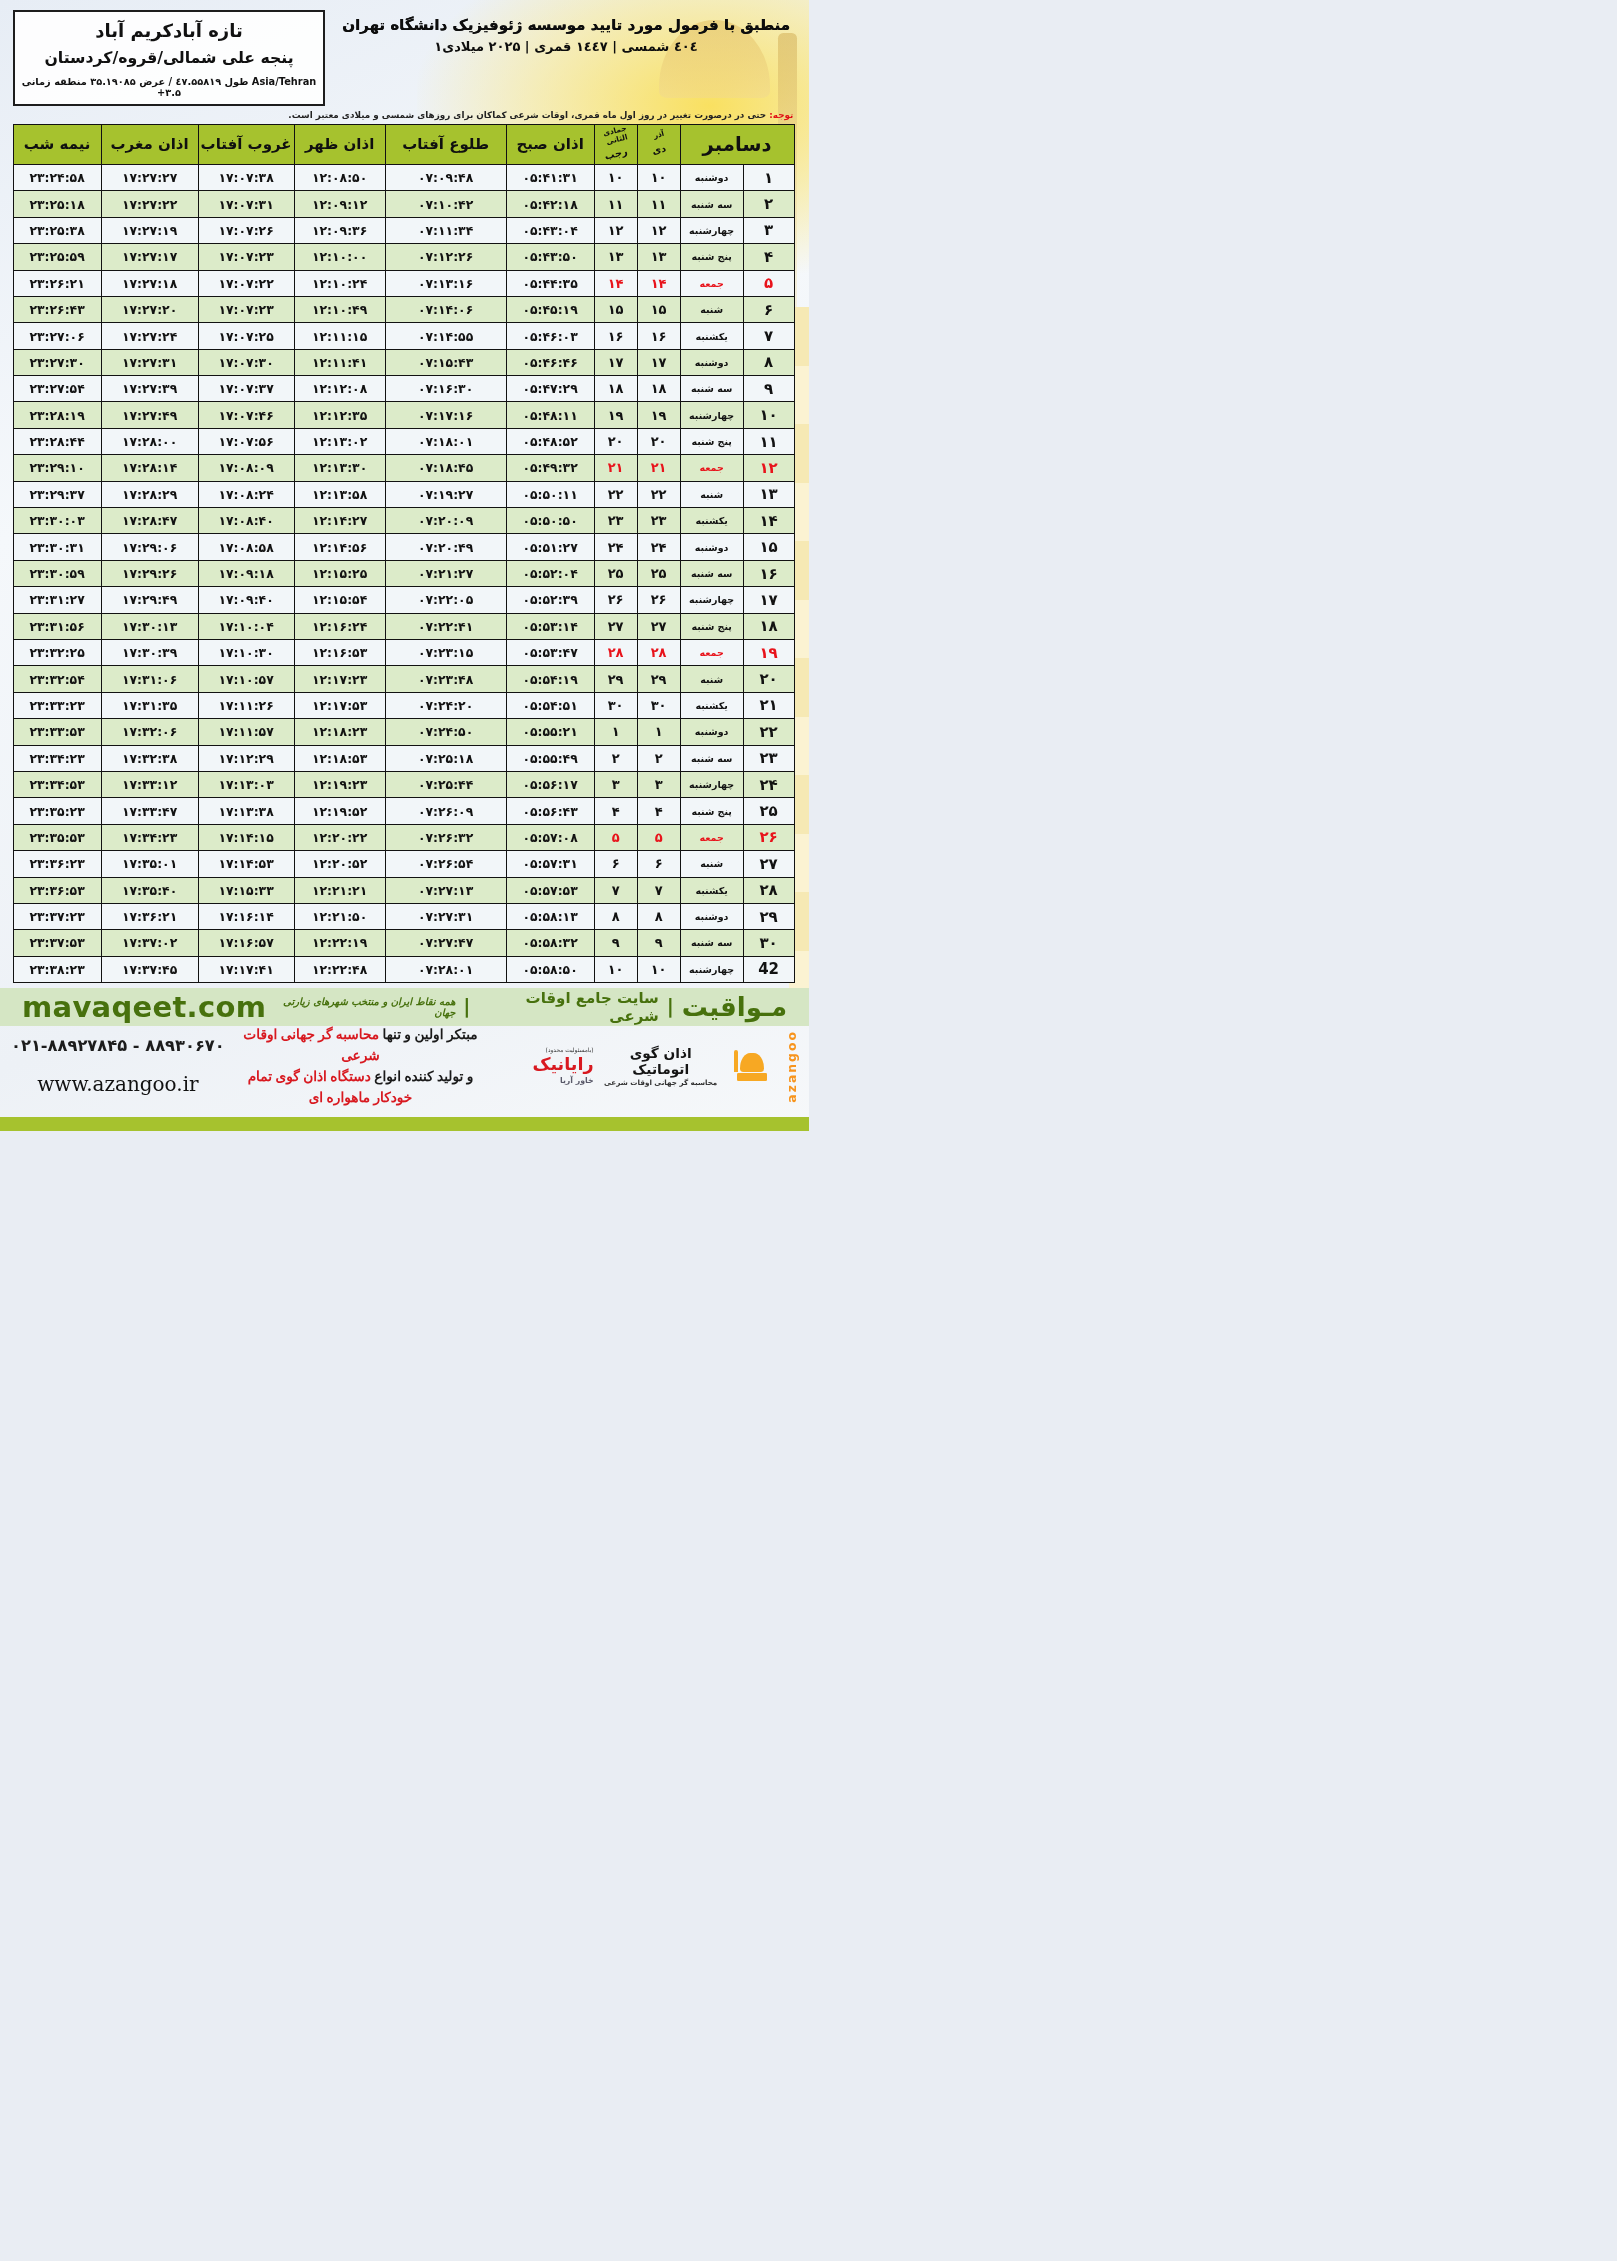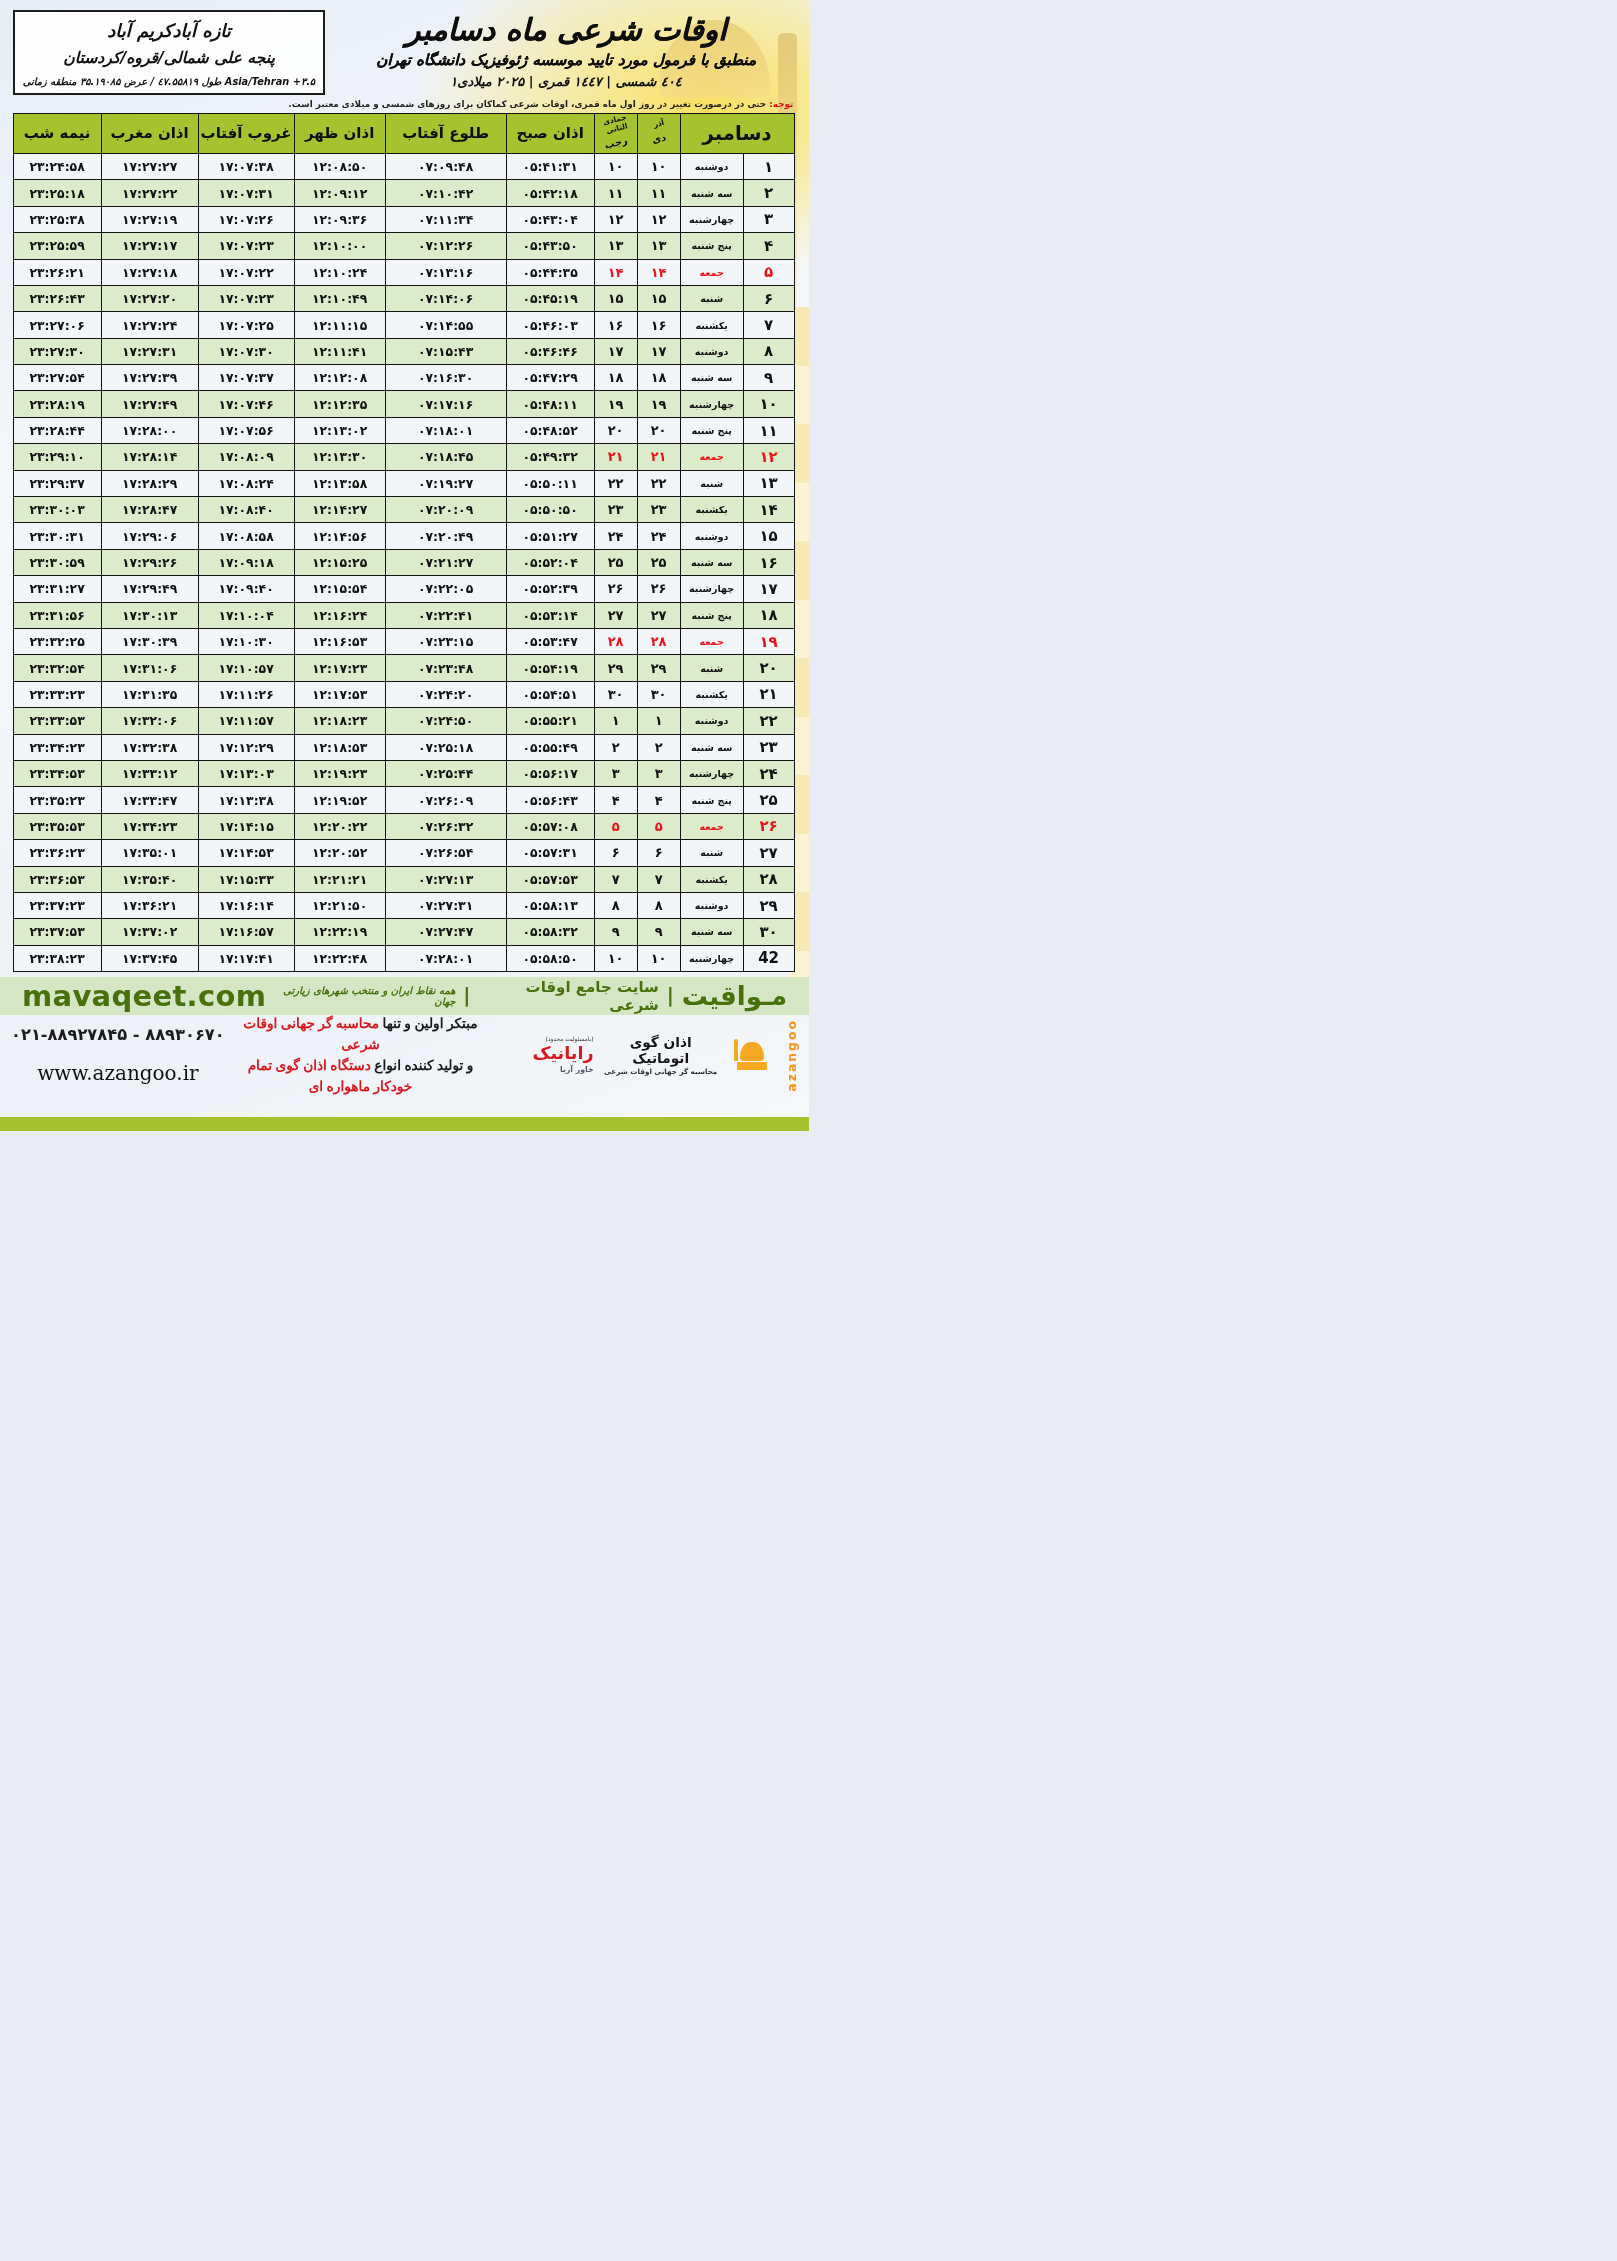--- a/index.html
+++ b/index.html
@@ -11,21 +11,21 @@
   
   .glow{position:absolute;top:-19.6px;right:-26px;width:418px;height:300px;z-index:0;
     background:radial-gradient(ellipse at 70% 42%,rgba(250,222,80,.9),rgba(251,230,120,.5) 42%,rgba(252,238,170,0) 72%);}
   .dome-art{position:absolute;top:19.6px;right:39px;width:111px;height:78px;z-index:0;opacity:.45;
     background:linear-gradient(#ddb34f,#f0d794);border-radius:50% 50% 8% 8%/85% 85% 8% 8%;}
   .tower-art{position:absolute;top:33px;right:11.7px;width:19.6px;height:274px;z-index:0;opacity:.5;
     background:linear-gradient(180deg,#cfa94e,#eed9a2 60%,#f4e7c2);border-radius:5.2px 5.2px 0 0;}
   .side-strip{position:absolute;top:307px;bottom:137px;right:0;width:19.6px;z-index:0;
     background:repeating-linear-gradient(180deg,#f6e9b4 0 59px,#fbf3d2 59px 117px);}
   
-  .top{display:flex;direction:ltr;align-items:stretch;gap:11px;padding:10.4px 13px 1.3px;position:relative;z-index:2;font-style:italic;}
+  .top{display:flex;direction:ltr;align-items:stretch;gap:11px;padding:10.4px 13px 1.3px;position:relative;z-index:2;}
   .loc-box{width:312px;background:rgba(255,255,255,.88);border:2px solid #1d1d1d;text-align:center;padding:7.8px 5.2px 6.5px;box-sizing:border-box;}
   .loc-name{font-size:18px;font-weight:bold;color:#111;}
   .loc-region{font-size:15.7px;font-weight:bold;color:#111;margin-top:6.5px;}
   .loc-coords{font-size:9.8px;font-weight:bold;color:#111;margin-top:9px;}
   .title-block{flex:1;text-align:center;color:#0d0d0d;padding-top:1.3px;}
   .main-title{font-size:30px;font-weight:bold;margin:0;letter-spacing:0;text-shadow:0.4px 0 0 #0d0d0d;}
   .subtitle{font-size:15px;font-weight:bold;margin-top:3.9px;text-shadow:0.3px 0 0 #0d0d0d;}
   .years{font-size:13px;font-weight:bold;margin-top:5.2px;}
   .note{position:relative;z-index:2;text-align:right;padding:2.6px 15.7px 3.9px;font-size:8.8px;font-weight:bold;color:#222;}
   .note .red{color:#e01016;}
@@ -85,21 +85,20 @@
   <div class="tower-art"></div>
   <div class="side-strip"></div>
 
   <header class="top">
     <div class="loc-box">
       <div class="loc-name">تازه آبادکریم آباد</div>
       <div class="loc-region">پنجه علی شمالی/قروه/کردستان</div>
       <div class="loc-coords"><span>طول ٤۷.۵۵۸۱۹ / عرض ۳۵.۱۹٠۸۵ منطقه زمانی </span><span dir="ltr">Asia/Tehran +۳.۵</span></div>
     </div>
     <div class="title-block">
-      <h1 class="main-title">اوقات شرعی ماه دسامبر</h1>
       <div class="subtitle">منطبق با فرمول مورد تایید موسسه ژئوفیزیک دانشگاه تهران</div>
       <div class="years">۱٤٠٤ شمسی | ۱٤٤۷ قمری | ۲٠۲۵ میلادی</div>
     </div>
   </header>
 
   <div class="note">
     <span class="red">توجه:</span>
     <span>حتی در درصورت تغییر در روز اول ماه قمری، اوقات شرعی کماکان برای روزهای شمسی و میلادی معتبر است.</span>
   </div>
 

